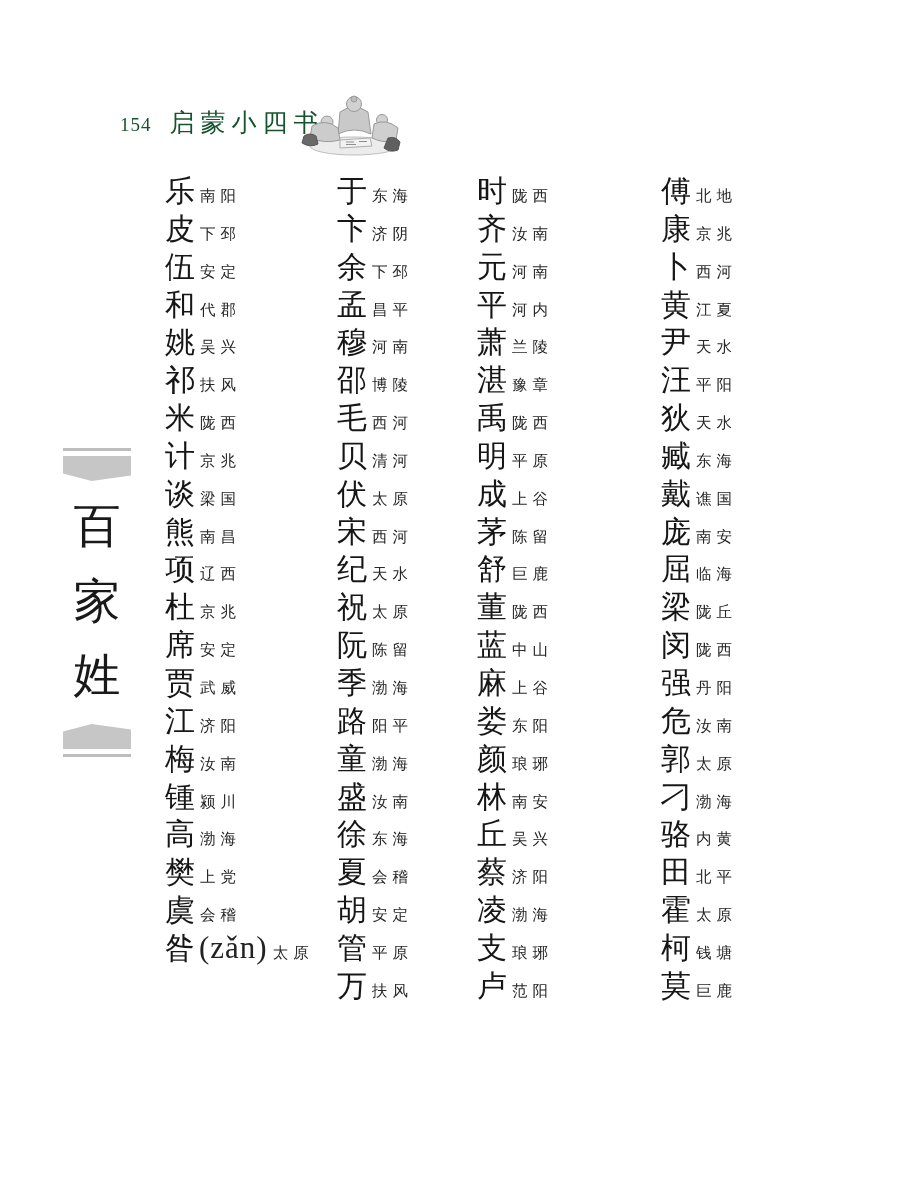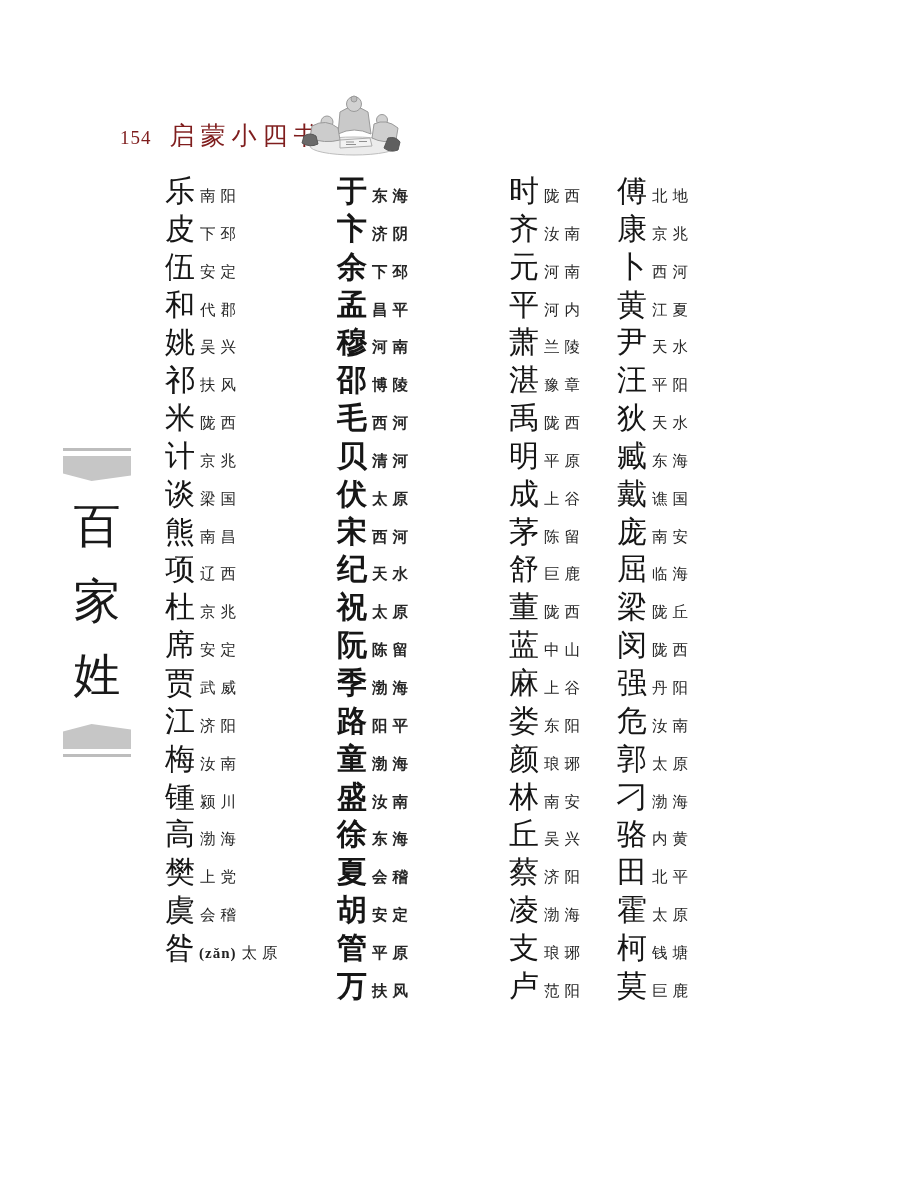--- a/index.html
+++ b/index.html
@@ -11,24 +11,24 @@
     background: #ffffff;
     font-family: "Liberation Serif", "DejaVu Serif", serif;
     color: #1f1f1f;
     overflow: hidden;
   }
 
   
   .page-header {
     position: absolute;
     left: 120px;
-    top: 119px;
+    top: 106px;
     display: flex;
     align-items: baseline;
-    color: #7f1d1d;
+    color: #14532d;
   }
   .page-number {
     font-size: 19px;
     letter-spacing: 1px;
   }
   .book-title {
     font-size: 25px;
     letter-spacing: 6px;
     margin-left: 18px;
   }
@@ -80,37 +80,36 @@
 
   
   .grid {
     position: absolute;
     left: 165px;
     top: 172px;
     display: flex;
   }
   .col { display: flex; flex-direction: column; }
   .col:nth-child(1) { width: 172px; }
-  .col:nth-child(2) { width: 140px; font-weight: bold; }
-  .col:nth-child(3) { width: 140px; align-items: center; }
-  .col:nth-child(4) { width: 150px; }
+  .col:nth-child(2) { width: 140px; }
+  .col:nth-child(3) { width: 140px; }
+  .col:nth-child(4) { width: 150px; margin-left: 44px; }
   .entry {
     height: 37.85px;
     line-height: 37.85px;
     white-space: nowrap;
   }
   .surname {
     font-size: 30px;
     color: #161616;
   }
   .pinyin {
-    font-size: 15px;
+    font-size: 31px;
     color: #222222;
     letter-spacing: 1px;
-    font-weight: bold;
   }
   .place {
     font-size: 15.5px;
     color: #262626;
     letter-spacing: 5px;
     margin-left: 1px;
   }
 </style>
 </head>
 <body>

